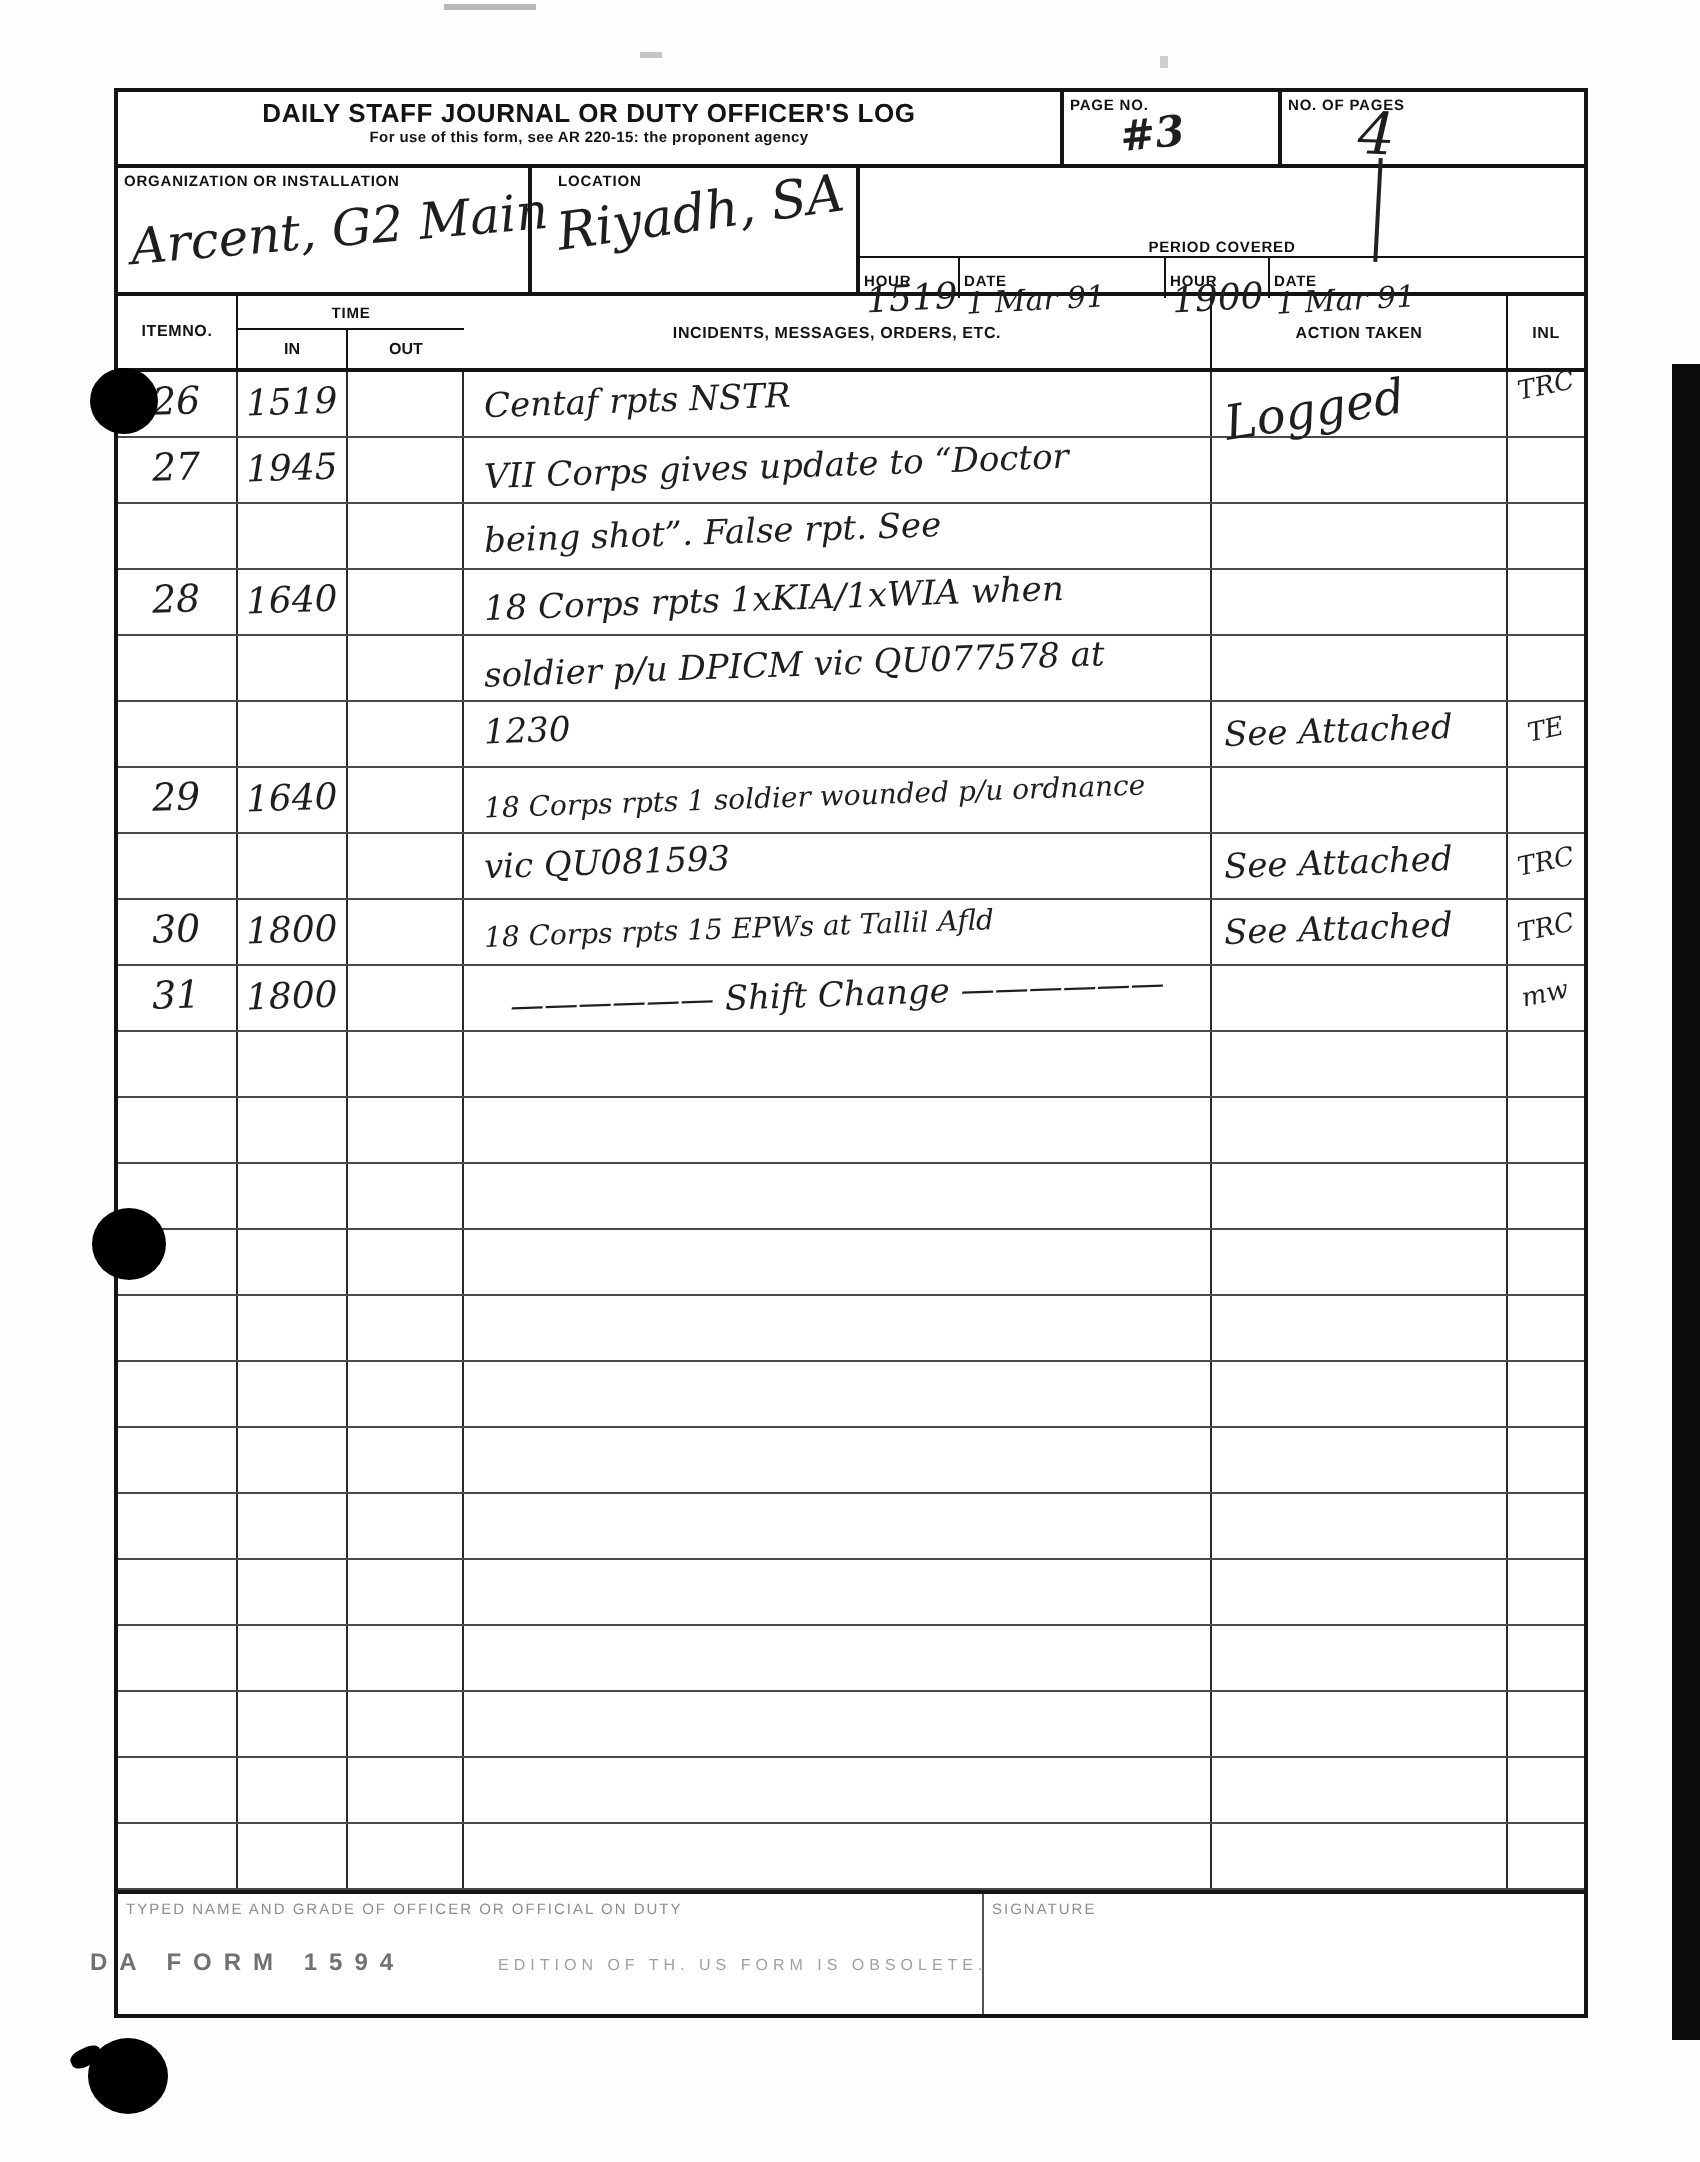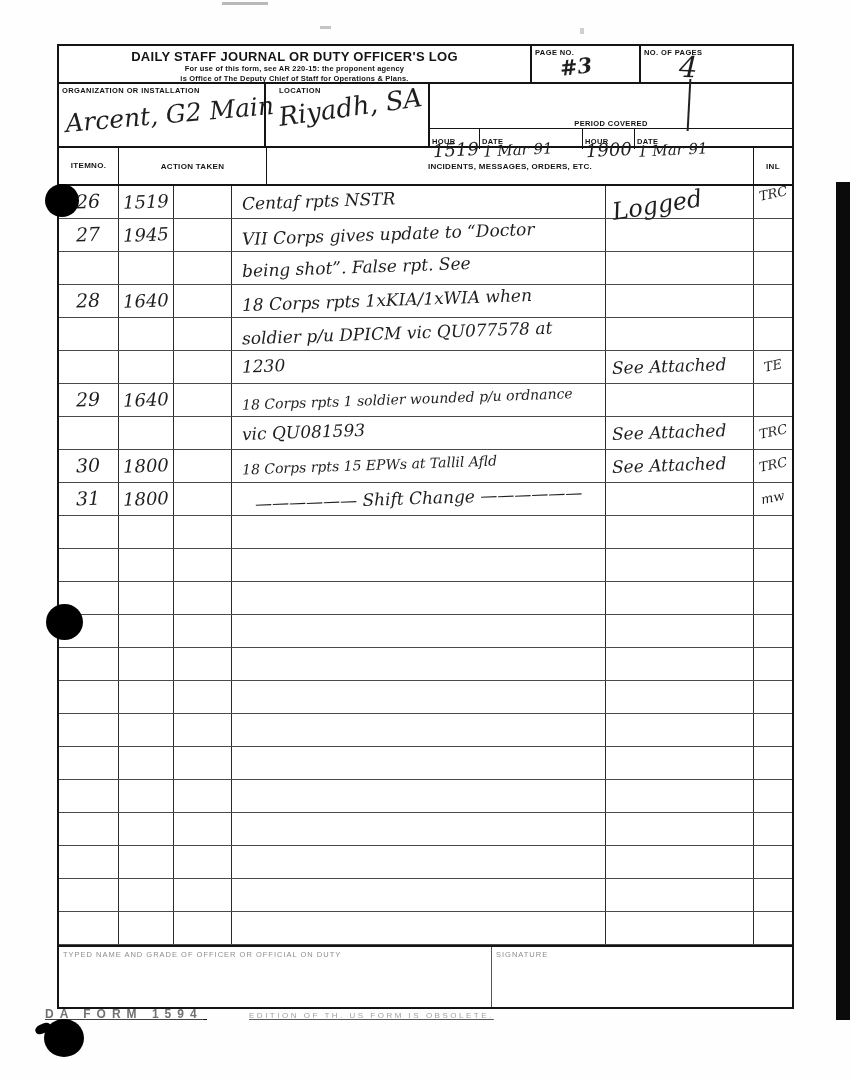--- a/index.html
+++ b/index.html
@@ -80,40 +80,39 @@
   .blackbar { position:absolute; left:836px; top:182px; width:14px; height:838px; background:#0b0b0b; }
   .punch { position:absolute; background:#000; border-radius:50%; }
   .punch1 { left:45px; top:184px; width:34px; height:33px; }
   .punch2 { left:46px; top:604px; width:37px; height:36px; }
   .punch3 { left:44px; top:1019px; width:40px; height:38px; }
   .punch3::before { content:""; position:absolute; left:-9px; top:5px; width:16px; height:9px; background:#000; transform:rotate(-25deg); border-radius:40%; }
   .smark { position:absolute; background:#8a8a8a; }
   .smark1 { left:222px; top:2px; width:46px; height:3px; opacity:.6; }
   .smark2 { left:320px; top:26px; width:11px; height:3px; opacity:.5; }
   .smark3 { left:580px; top:28px; width:4px; height:6px; opacity:.4; }
-  .da-line { position:absolute; left:45px; top:1004px; white-space:nowrap;text-decoration:underline; }
+  .da-line { position:absolute; left:45px; top:972px; white-space:nowrap; }
   .da-num { font-size:12px; font-weight:bold; letter-spacing:6px; color:#4e4e4e; opacity:.8; }
   .da-note { font-size:8px; letter-spacing:2.5px; color:#777; opacity:.7; margin-left:42px; }
 </style>
 </head>
 <body>
 
 <div class="page">
 
   <div class="smark smark1"></div>
   <div class="smark smark2"></div>
   <div class="smark smark3"></div>
 
   <div class="form">
 
     <div class="title-row">
       <div class="title-cell">
         <div class="page-title">DAILY STAFF JOURNAL OR DUTY OFFICER'S LOG</div>
         <div class="page-sub">For use of this form, see AR 220-15: the proponent agency</div>
-        <div class="page-sub">is Office of The Deputy Chief of Staff for Operations &amp; Plans.</div>
       </div>
       <div class="pageno-cell">
         <div class="flabel">PAGE NO.</div>
         <span class="hw hw-pageno">#3</span>
       </div>
       <div class="pages-cell">
         <div class="flabel">NO. OF PAGES</div>
         <span class="hw hw-pages">4</span>
         <div class="four-tail"></div>
       </div>
@@ -149,22 +148,29 @@
           </div>
         </div>
       </div>
     </div>
 
     <div class="thead">
       <div class="th th-item">
         <span>ITEM</span>
         <span>NO.</span>
       </div>
+      <div class="th-time">
+        <div class="time-top flabel">TIME</div>
+        <div class="inout">
+          <div class="in-cell">IN</div>
+          <div class="out-cell">OUT</div>
+        </div>
+      </div>
+      <div class="th th-inc">INCIDENTS, MESSAGES, ORDERS, ETC.</div>
       <div class="th th-act">ACTION TAKEN</div>
-      <div class="th th-inc">INCIDENTS, MESSAGES, ORDERS, ETC.</div>
       <div class="th th-inl">INL</div>
     </div>
 
     <div class="tbody">
         <div class="brow action-big inl-high">
           <div class="bc c-item"><span class="hw">26</span></div>
           <div class="bc c-time_in"><span class="hw">1519</span></div>
           <div class="bc c-time_out"><span class="hw"></span></div>
           <div class="bc c-incident"><span class="hw">Centaf rpts NSTR</span></div>
           <div class="bc c-action"><span class="hw">Logged</span></div>

